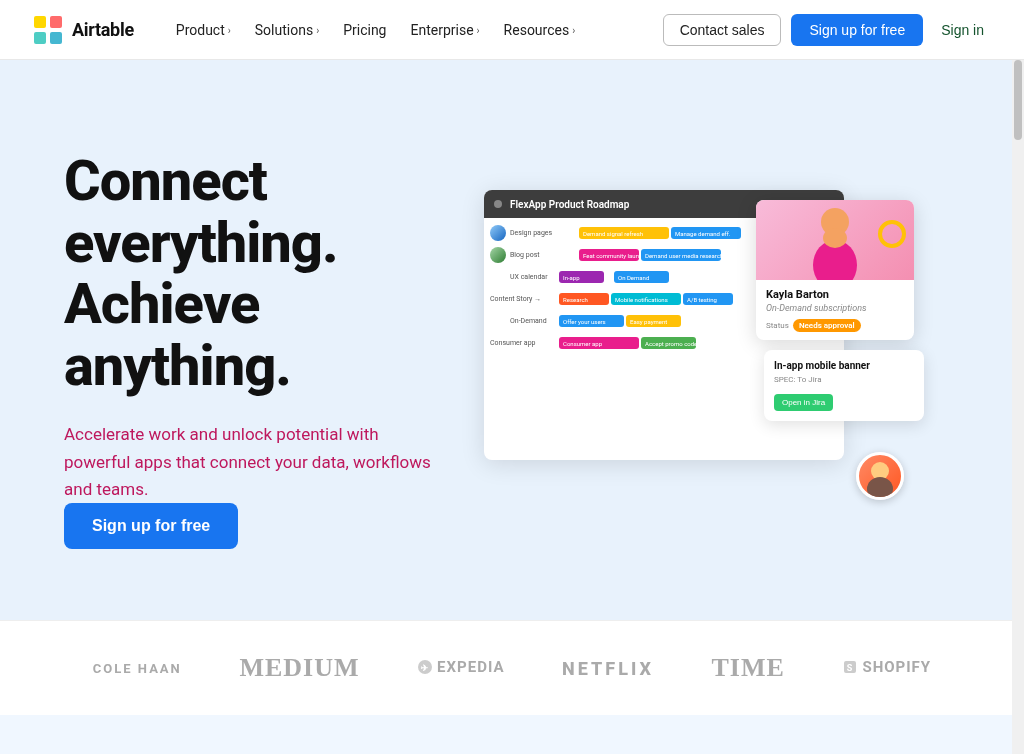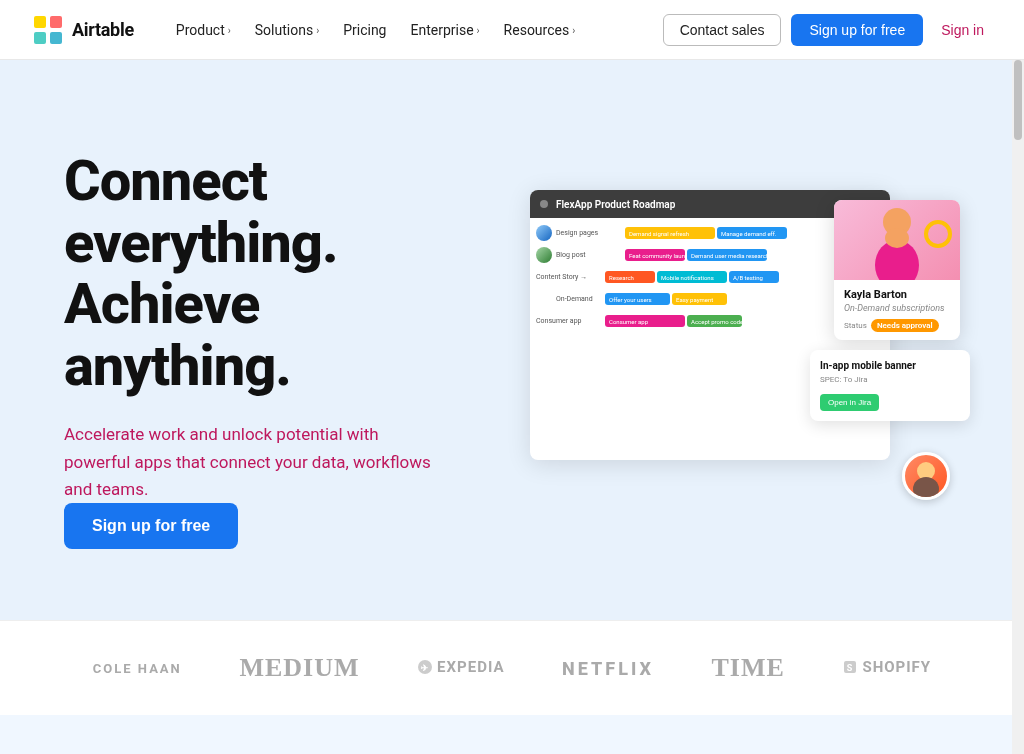--- a/index.html
+++ b/index.html
@@ -77,21 +77,21 @@
       padding: 8px 18px;
       border-radius: 6px;
       font-size: 14px;
       cursor: pointer;
       font-weight: 500;
     }
     .btn-signin {
       background: none;
       border: none;
       font-size: 14px;
-      color: #be185d;
+      color: #14532d;
       cursor: pointer;
       padding: 6px 8px;
     }
 
     
     .scrollbar {
       position: absolute;
       right: 0;
       top: 0;
       width: 12px;
@@ -140,21 +140,21 @@
       border: none;
       padding: 14px 28px;
       border-radius: 8px;
       font-size: 16px;
       cursor: pointer;
       font-weight: 600;
     }
     .hero-right {
       flex: 1;
       display: flex;
-      justify-content: flex-end;
+      justify-content: flex-start;
       align-items: center;
       position: relative;
       height: 420px;
     }
 
     
     .roadmap-widget {
       position: relative;
       width: 430px;
       height: 320px;
@@ -252,21 +252,21 @@
     .bar-orange { background: #ff5722; }
     .bar-teal { background: #00bcd4; }
     .bar-green { background: #4caf50; }
     .bar-purple { background: #9c27b0; }
 
     
     .kayla-card {
       position: absolute;
       top: 10px;
       right: 0;
-      width: 126px;
+      width: 158px;
       background: #fff;
       border-radius: 8px;
       box-shadow: 0 4px 20px rgba(0,0,0,0.15);
       overflow: hidden;
     }
     .kayla-photo {
       width: 100%;
       height: 80px;
       background: linear-gradient(135deg, #f8bbd9, #f48fb1);
       display: flex;
@@ -448,20 +448,27 @@
 
           <div class="roadmap-row">
             <div class="row-avatar" style="background:linear-gradient(135deg,#a5d6a7,#2e7d32);border-radius:50%;width:16px;height:16px;"></div>
             <div class="row-label" style="font-size:7px;color:#555;">Blog post</div>
             <div class="bar-container">
               <div class="bar bar-pink" style="width:60px;">Feat community launch</div>
               <div class="bar bar-blue" style="width:80px;">Demand user media research</div>
             </div>
           </div>
 
+          <div class="roadmap-row">
+            <div class="row-label" style="font-size:7px;color:#555;padding-left:20px;">UX calendar</div>
+            <div class="bar-container">
+              <div class="bar bar-purple" style="width:45px;">In-app</div>
+              <div class="bar bar-blue" style="width:55px;margin-left:8px;">On Demand</div>
+            </div>
+          </div>
 
           <div class="roadmap-row">
             <div class="row-label" style="font-size:7px;color:#555;">Content Story →</div>
             <div class="bar-container">
               <div class="bar bar-orange" style="width:50px;">Research</div>
               <div class="bar bar-teal" style="width:70px;">Mobile notifications</div>
               <div class="bar bar-blue" style="width:50px;">A/B testing</div>
             </div>
           </div>
 

